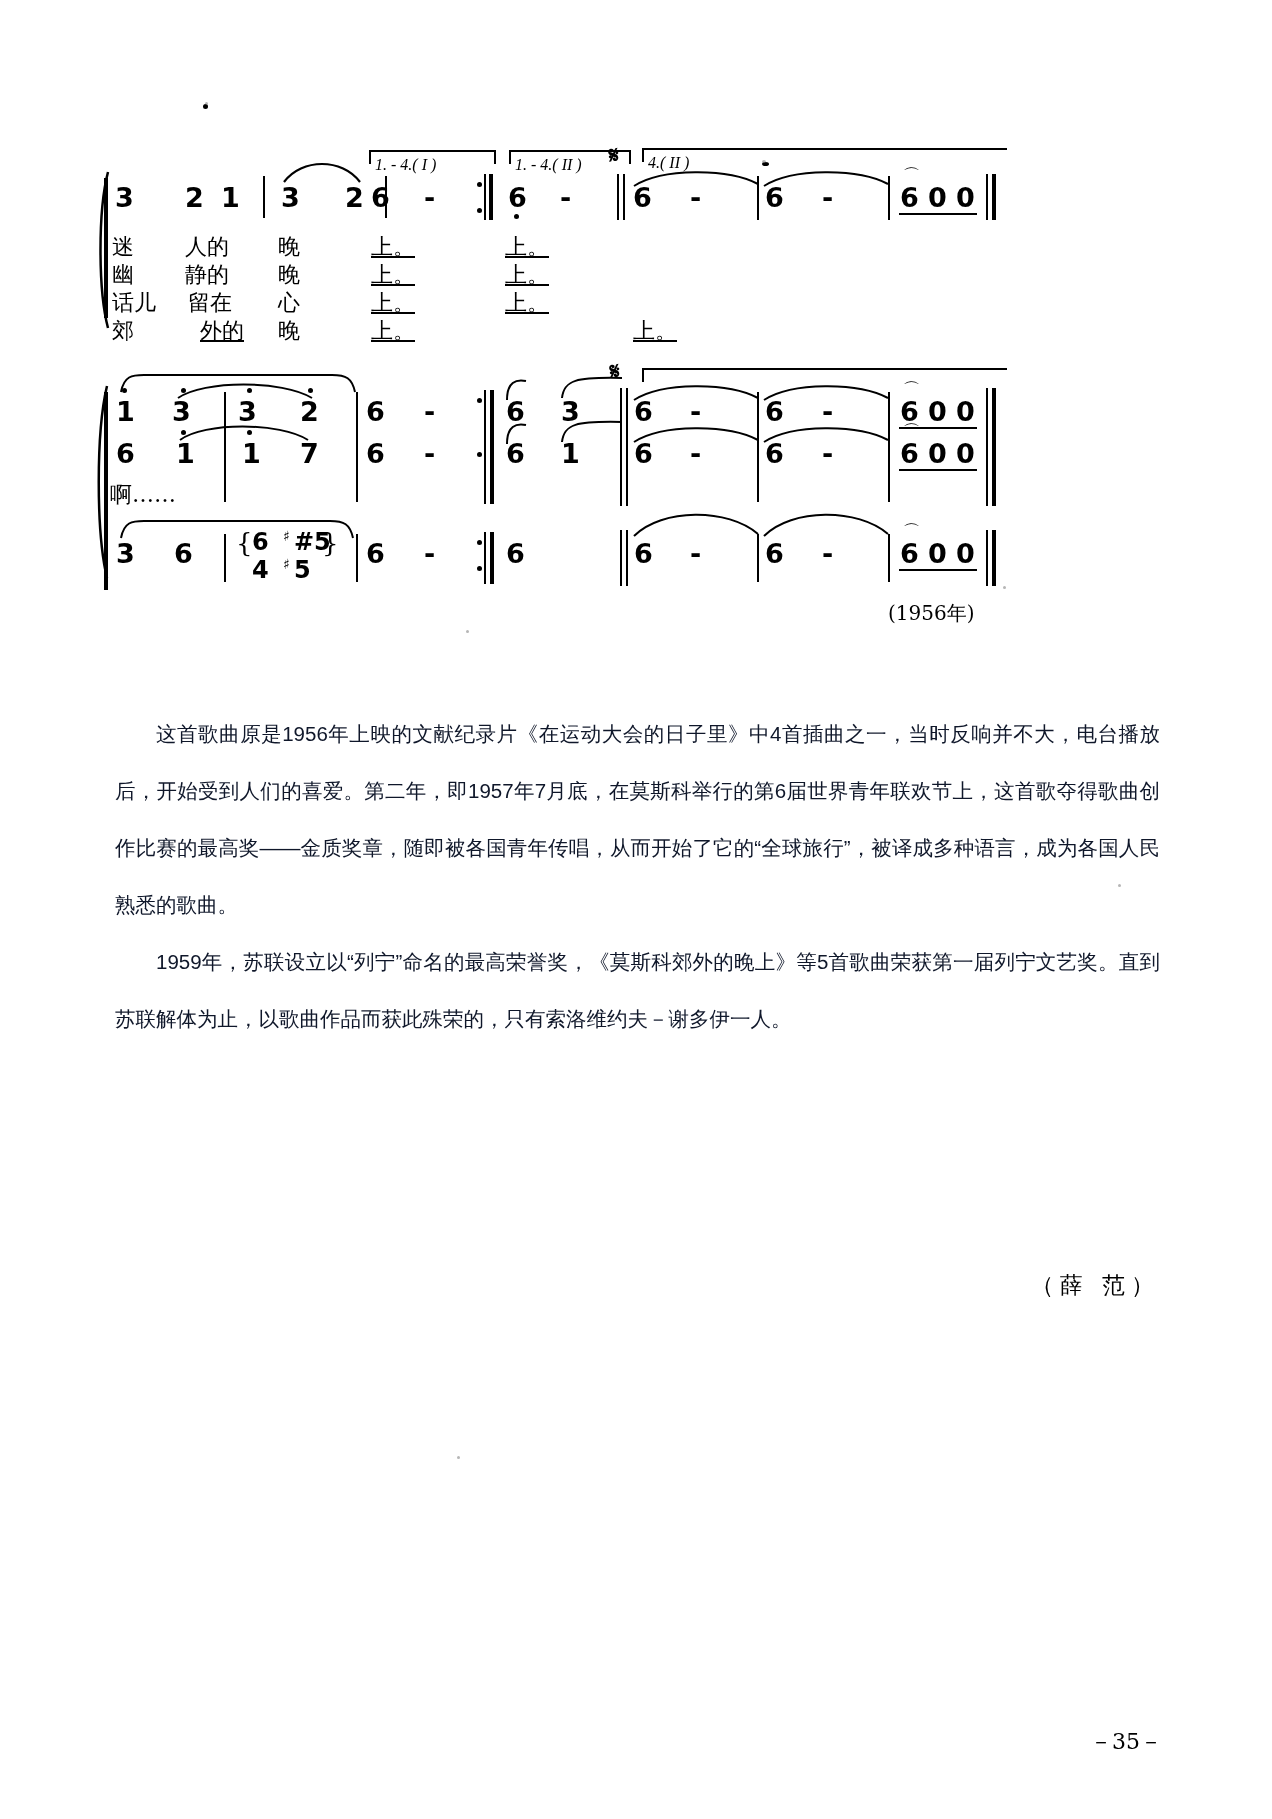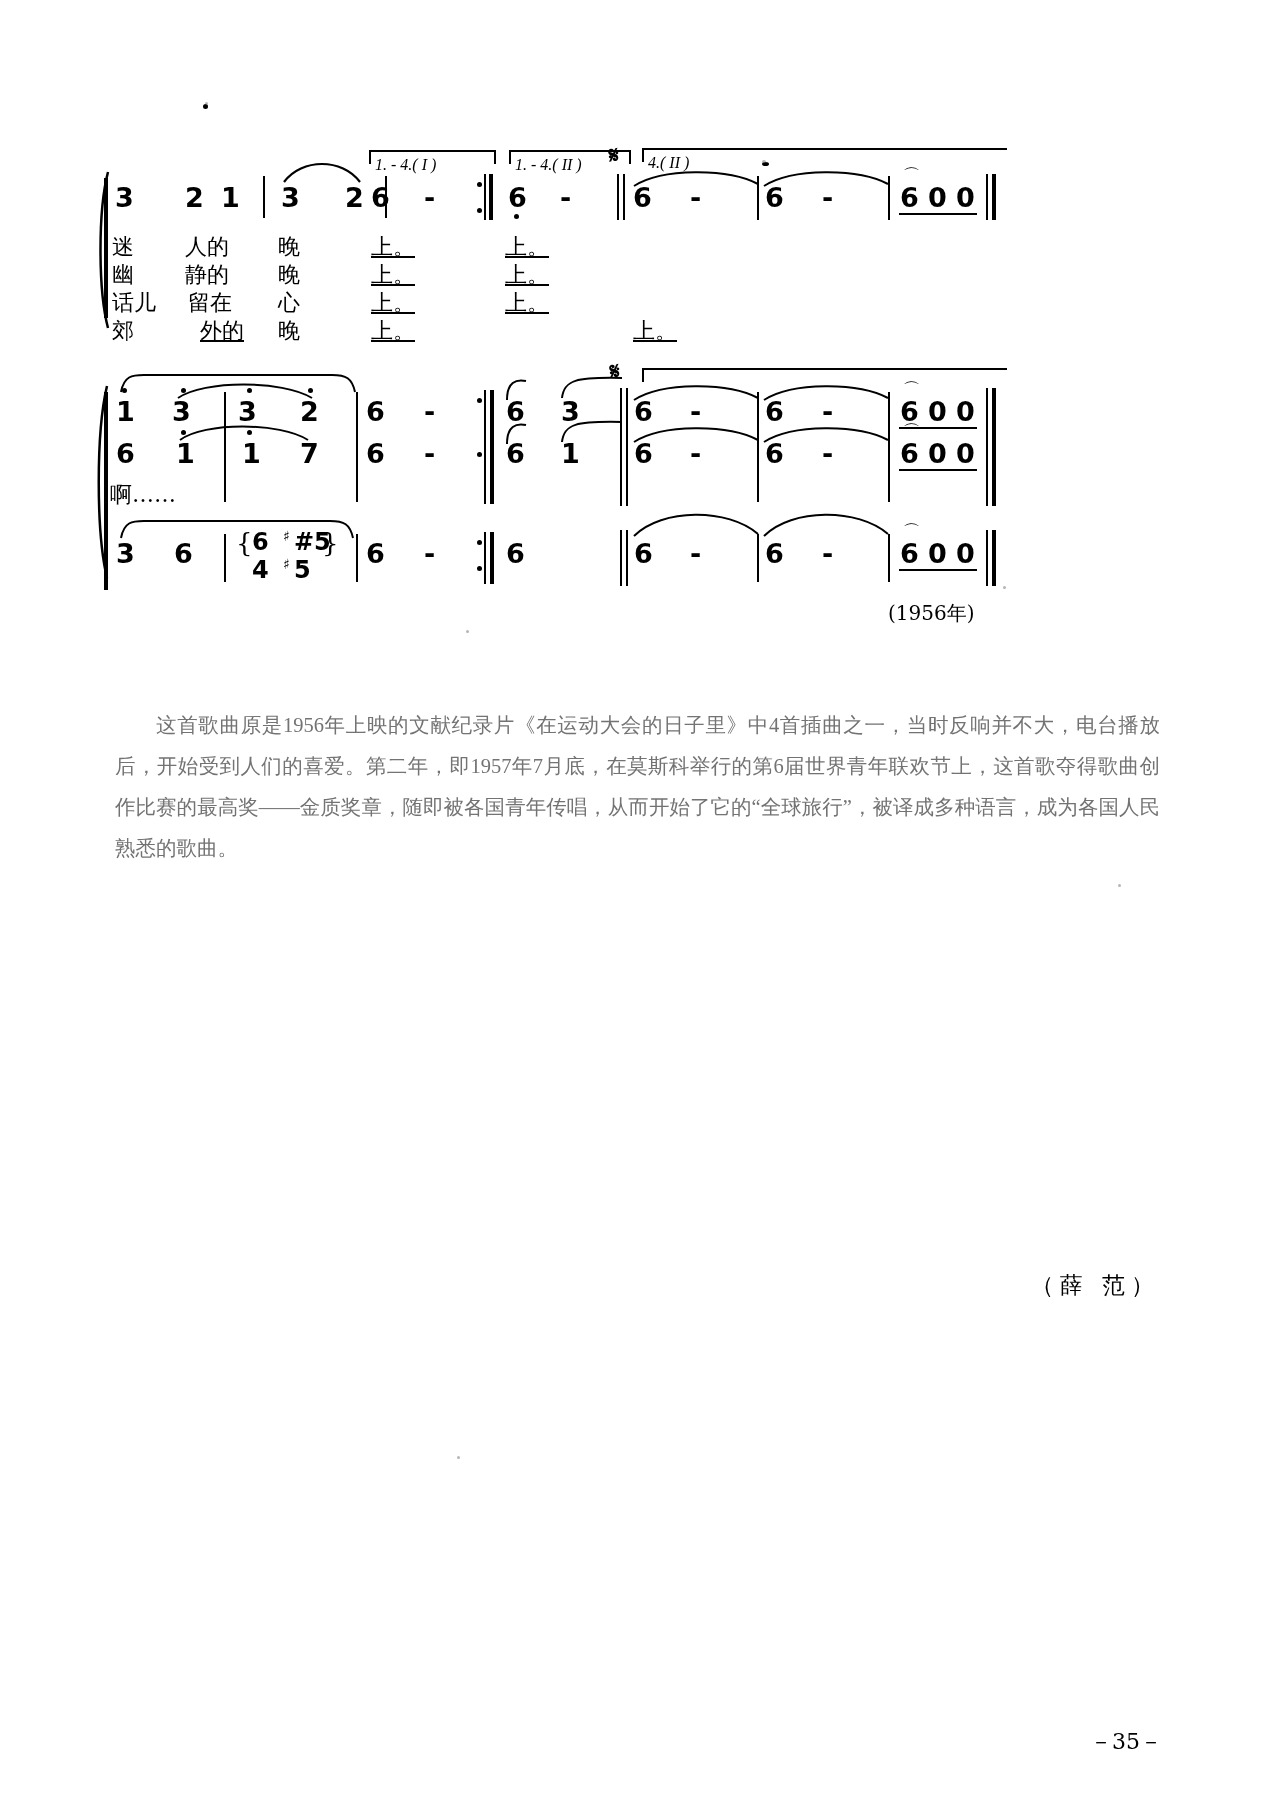--- a/index.html
+++ b/index.html
@@ -96,25 +96,25 @@
     position:absolute;
     font-family:"DejaVu Serif", serif;
     font-size:20px;
     white-space:nowrap;
   }
 
   
   .prose {
     position:absolute;
     left:115px; top:705px; width:1045px;
-    font-family:Liberation Serif, serif;
+    font-family:Liberation Sans, sans-serif;
     font-size:20.5px;
-    line-height:41px;
+    line-height:57px;
     text-align:justify;
-    color:#737373;
+    color:#0f172a;
   }
   .prose p { margin:0 0 0 0; text-indent:2em; }
   .byline {
     position:absolute;
     right:112px; top:1270px;
     font-family:"DejaVu Serif", serif;
     font-size:23px;
     letter-spacing:6px;
   }
   .pageno {
@@ -391,20 +391,21 @@
     <div class="barline" style="left:986px; top:530px; height:56px;"></div>
     <div class="barline thick" style="left:992px; top:530px; height:56px;"></div>
 
     <div class="barline thick" style="left:104px; top:520px; height:70px;"></div>
 
     <div class="year" style="left:888px; top:600px;">(1956年)</div>
   </div>
 
   <div class="prose">
     <p>这首歌曲原是1956年上映的文献纪录片《在运动大会的日子里》中4首插曲之一，当时反响并不大，电台播放后，开始受到人们的喜爱。第二年，即1957年7月底，在莫斯科举行的第6届世界青年联欢节上，这首歌夺得歌曲创作比赛的最高奖——金质奖章，随即被各国青年传唱，从而开始了它的“全球旅行”，被译成多种语言，成为各国人民熟悉的歌曲。</p>
+    <p>1959年，苏联设立以“列宁”命名的最高荣誉奖，《莫斯科郊外的晚上》等5首歌曲荣获第一届列宁文艺奖。直到苏联解体为止，以歌曲作品而获此殊荣的，只有索洛维约夫－谢多伊一人。</p>
   </div>
 
   <div class="byline">（薛 范）</div>
   <div class="pageno">－35－</div>
 
   <div class="specks">
     <span style="left:205px; top:102px; width:3px; height:3px;"></span>
     <span style="left:762px; top:160px; width:4px; height:3px;"></span>
     <span style="left:466px; top:630px; width:3px; height:3px;"></span>
     <span style="left:1118px; top:884px; width:3px; height:3px;"></span>

